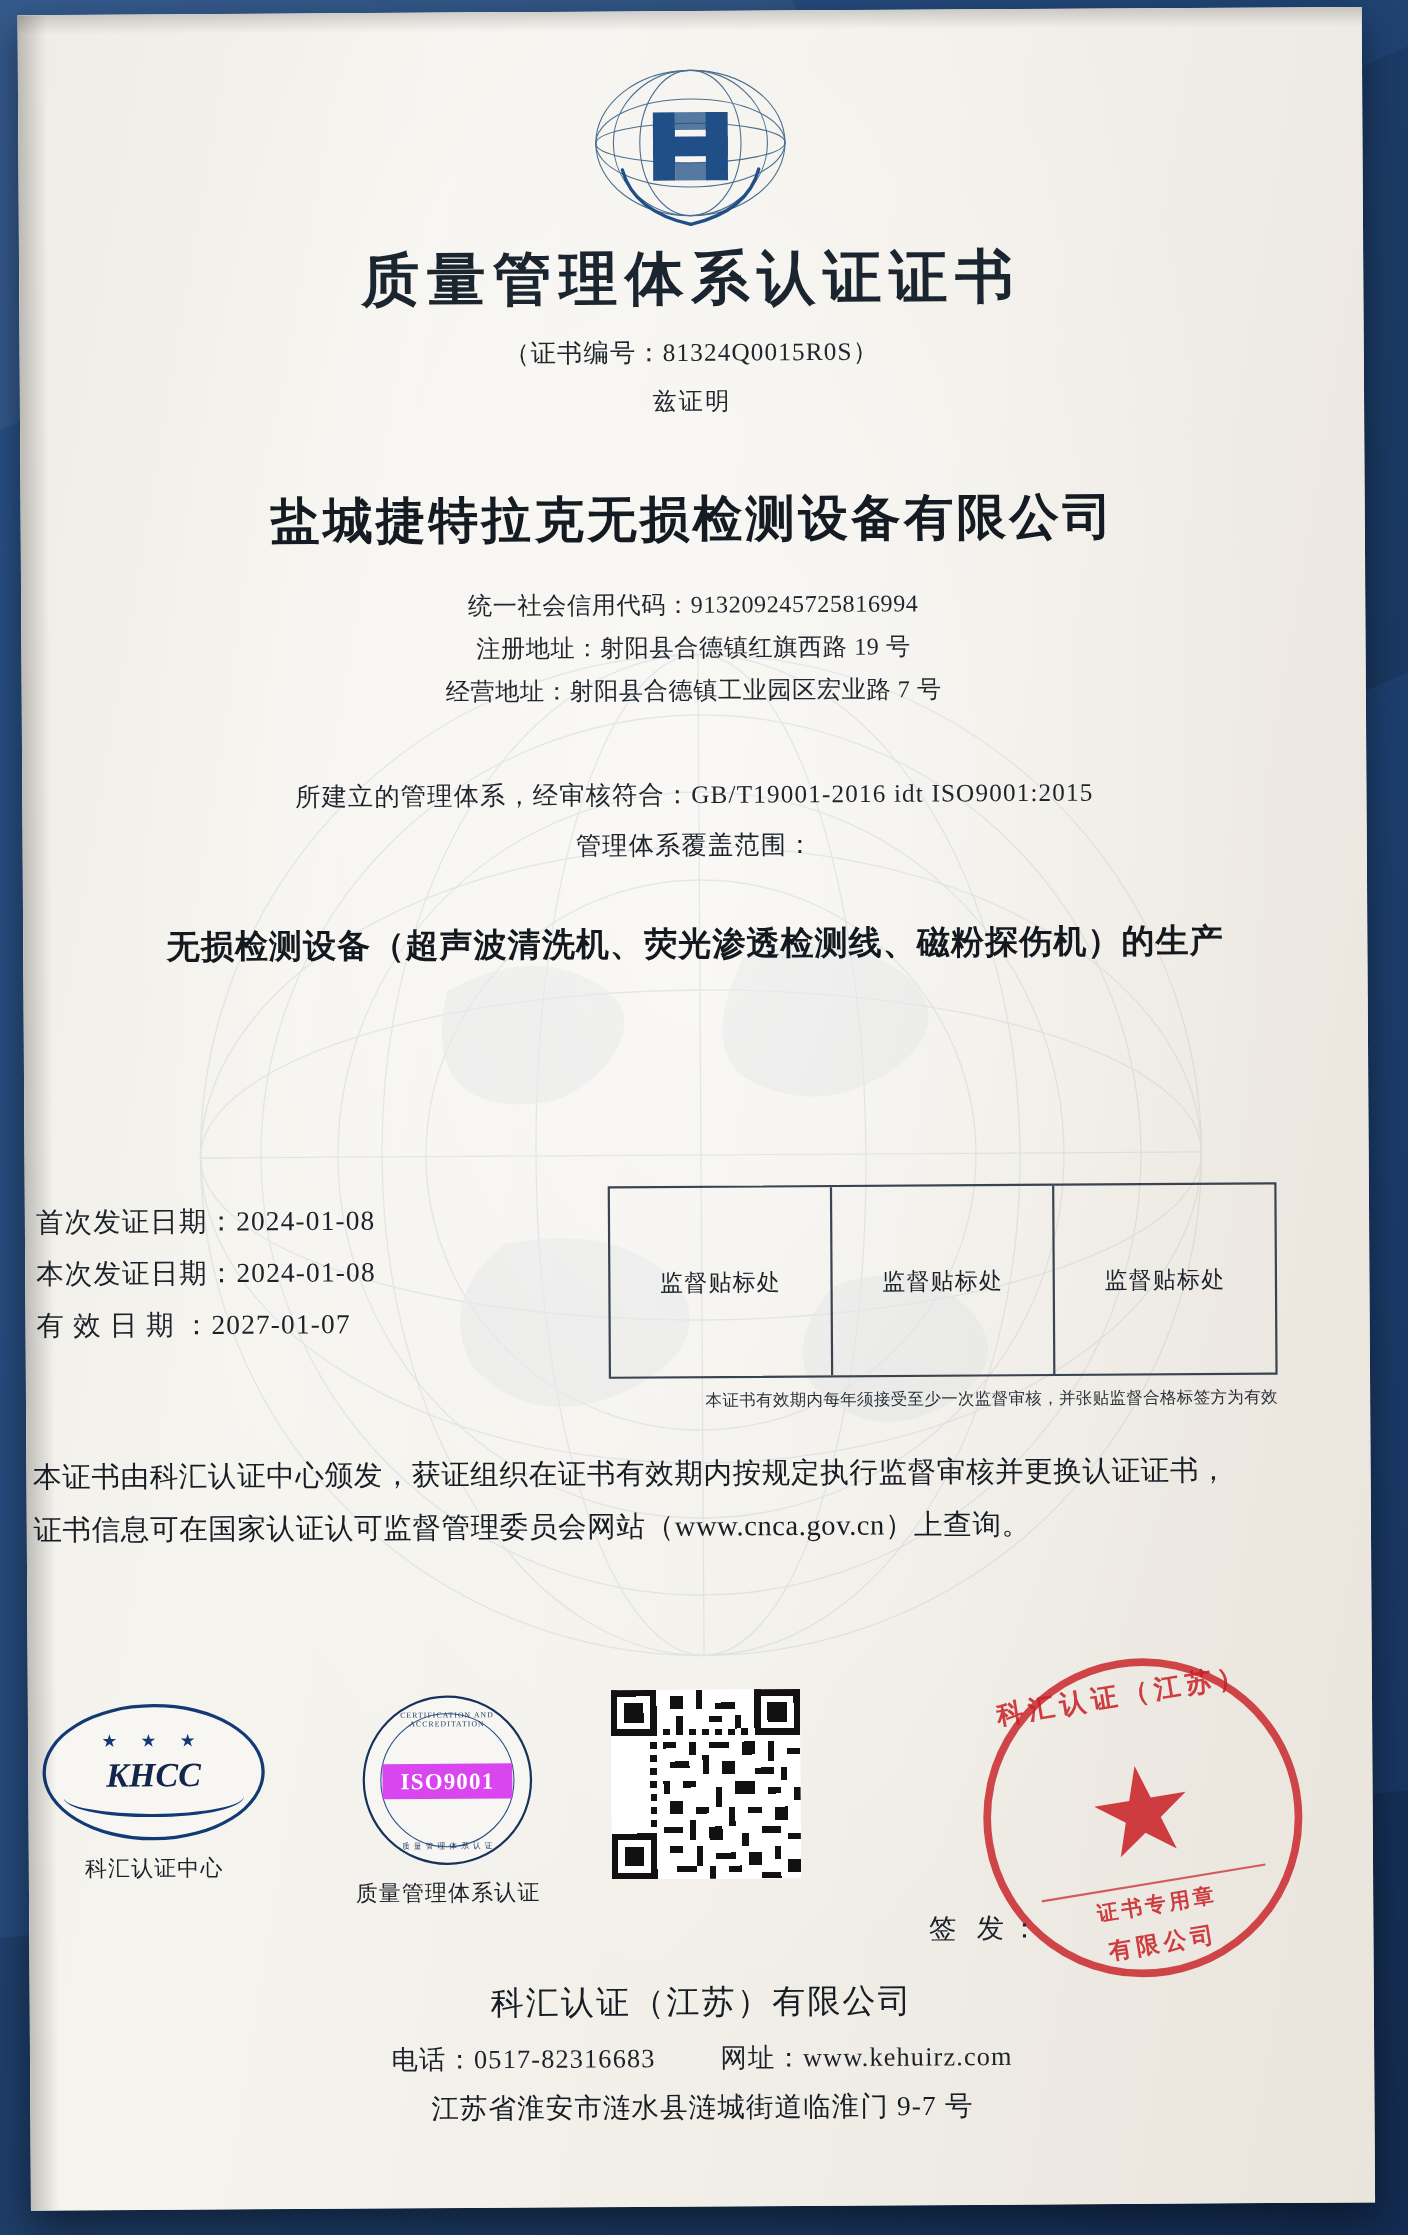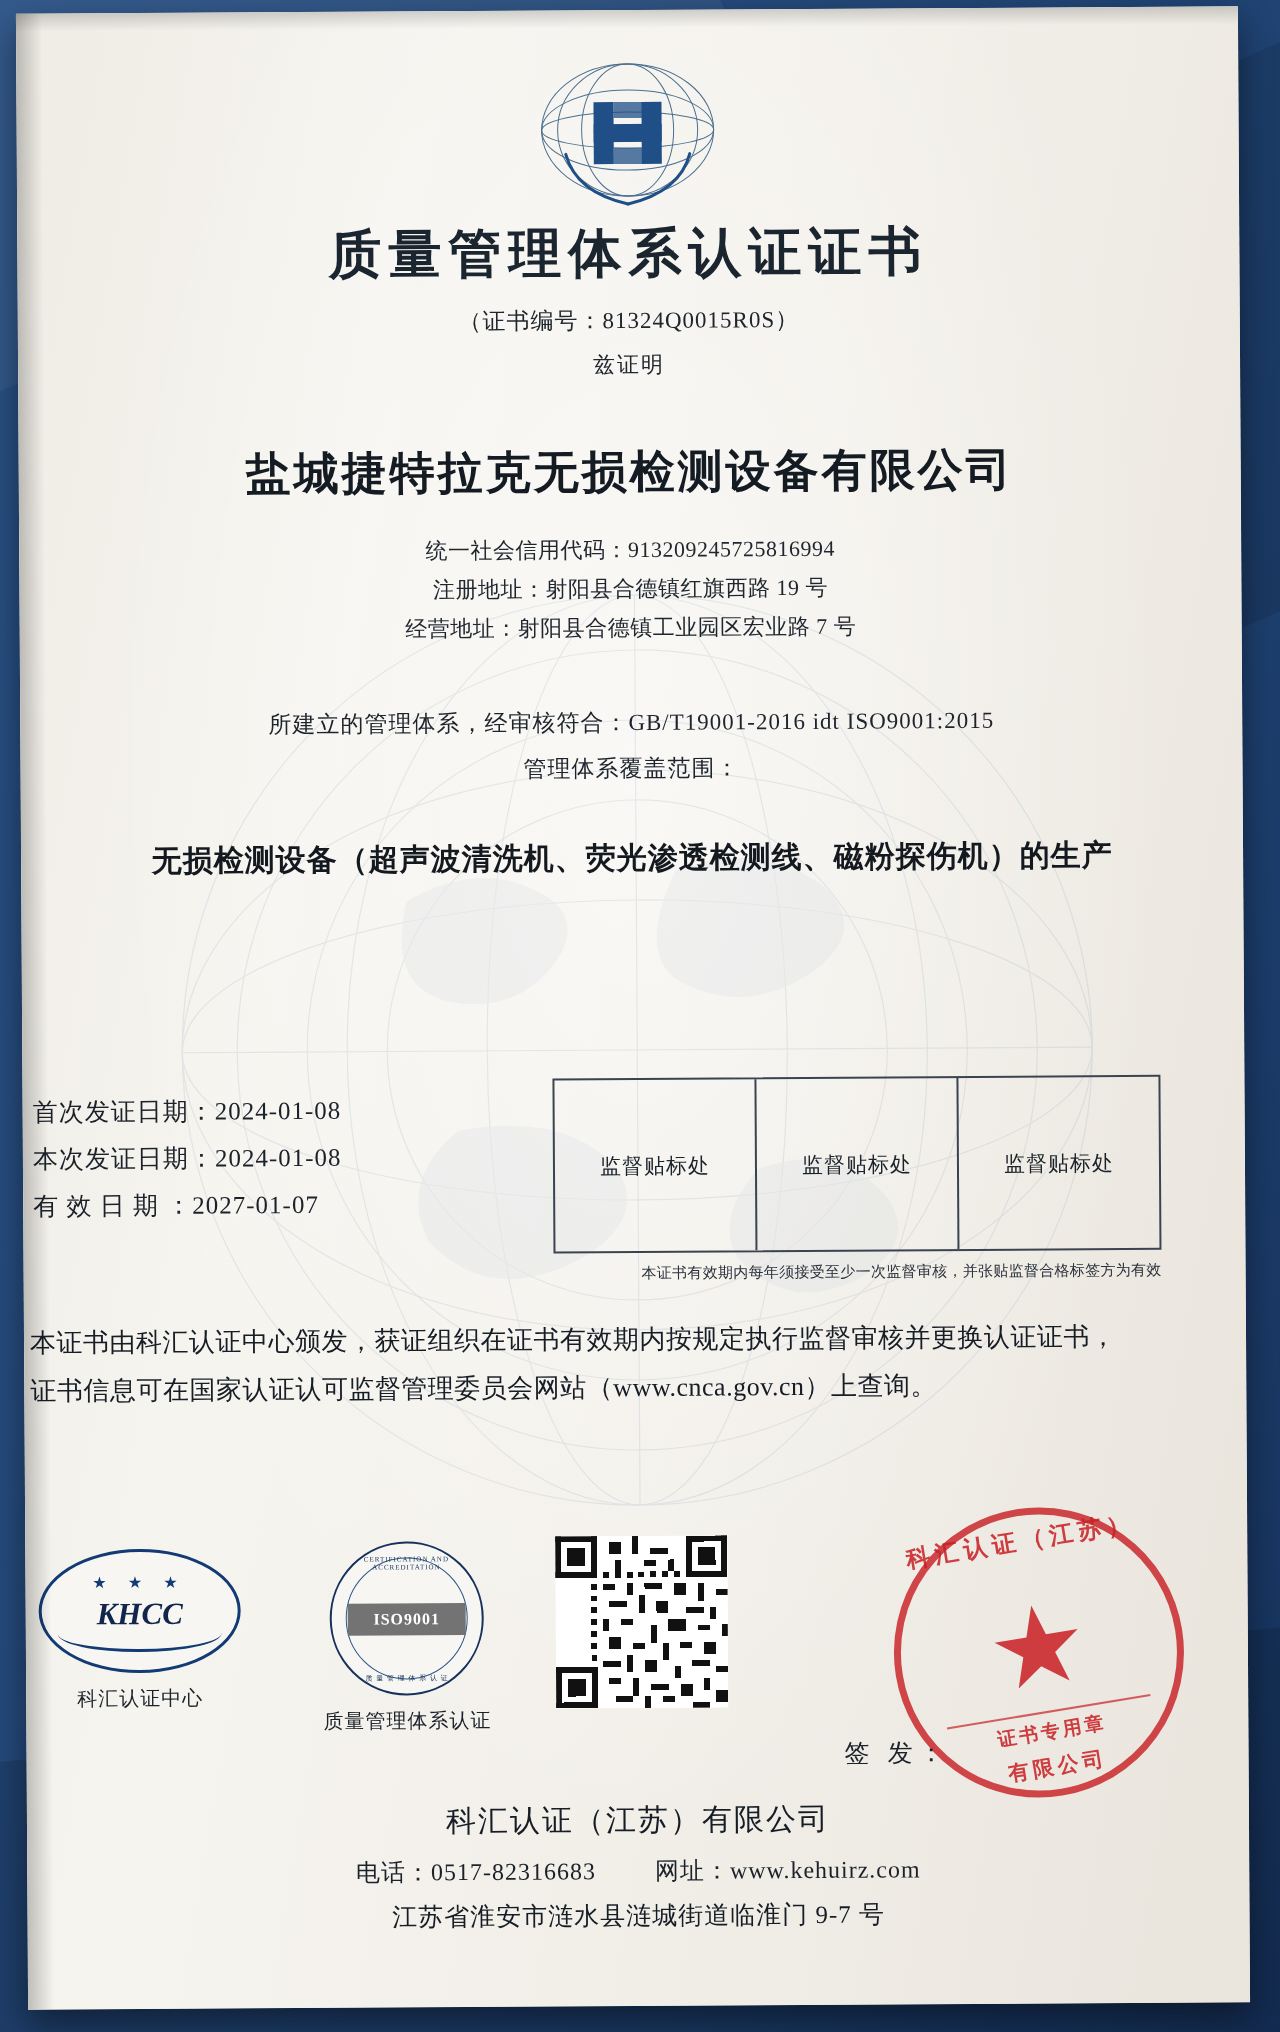--- a/index.html
+++ b/index.html
@@ -293,25 +293,25 @@
     position: absolute;
     inset: 14px;
     border-radius: 50%;
     border: 1px solid #2a5286;
   }
   .iso-circle .band {
     position: absolute;
     left: 16px; right: 16px;
     top: 60px;
     height: 32px;
-    background: #737373;
+    background: #d946ef;
     color: #fff;
     font-family: "Liberation Serif", serif;
     font-weight: 700;
-    font-size: 16px;
+    font-size: 21px;
     line-height: 32px;
     letter-spacing: 1px;
   }
   .iso-circle .arc-text-top,
   .iso-circle .arc-text-bottom {
     position: absolute;
     left: 0; right: 0;
     font-size: 7px;
     color: #16325c;
     letter-spacing: 1px;

